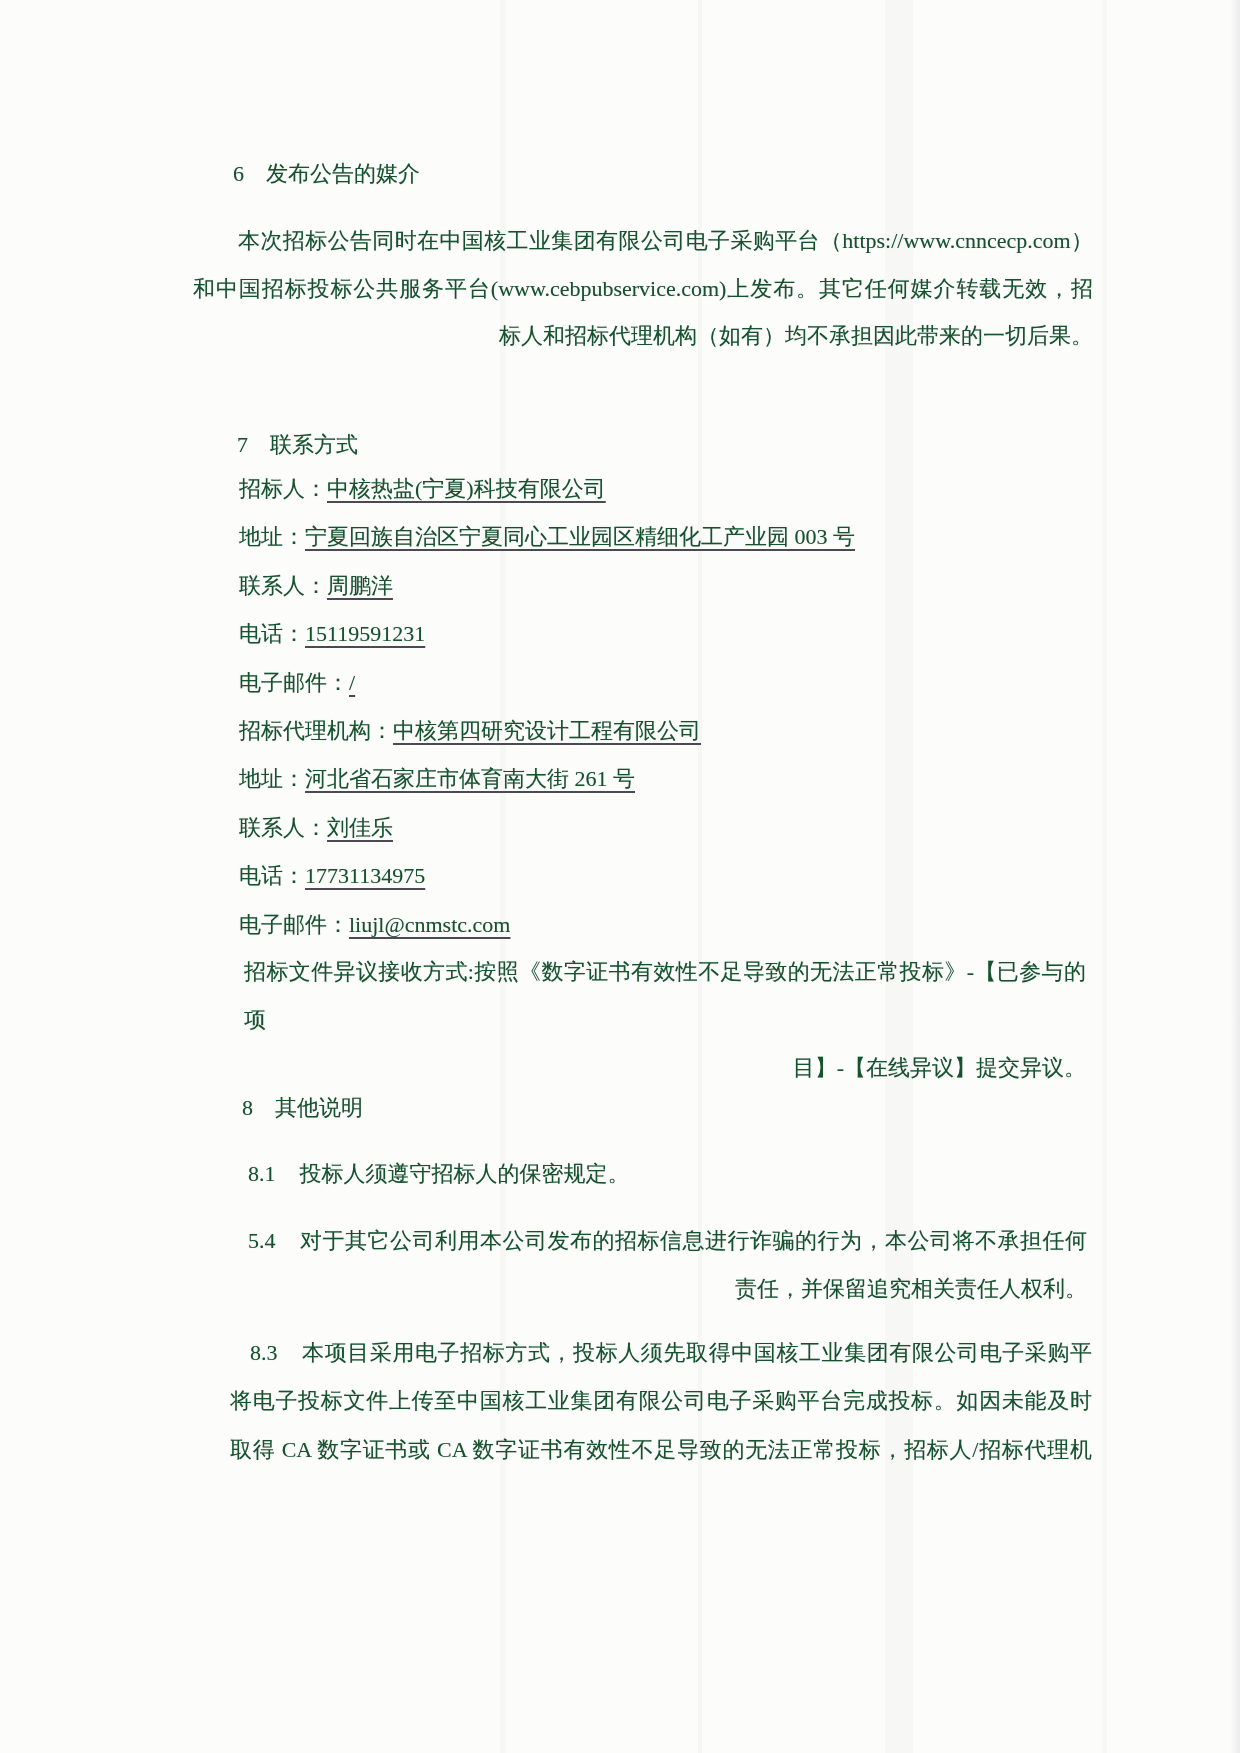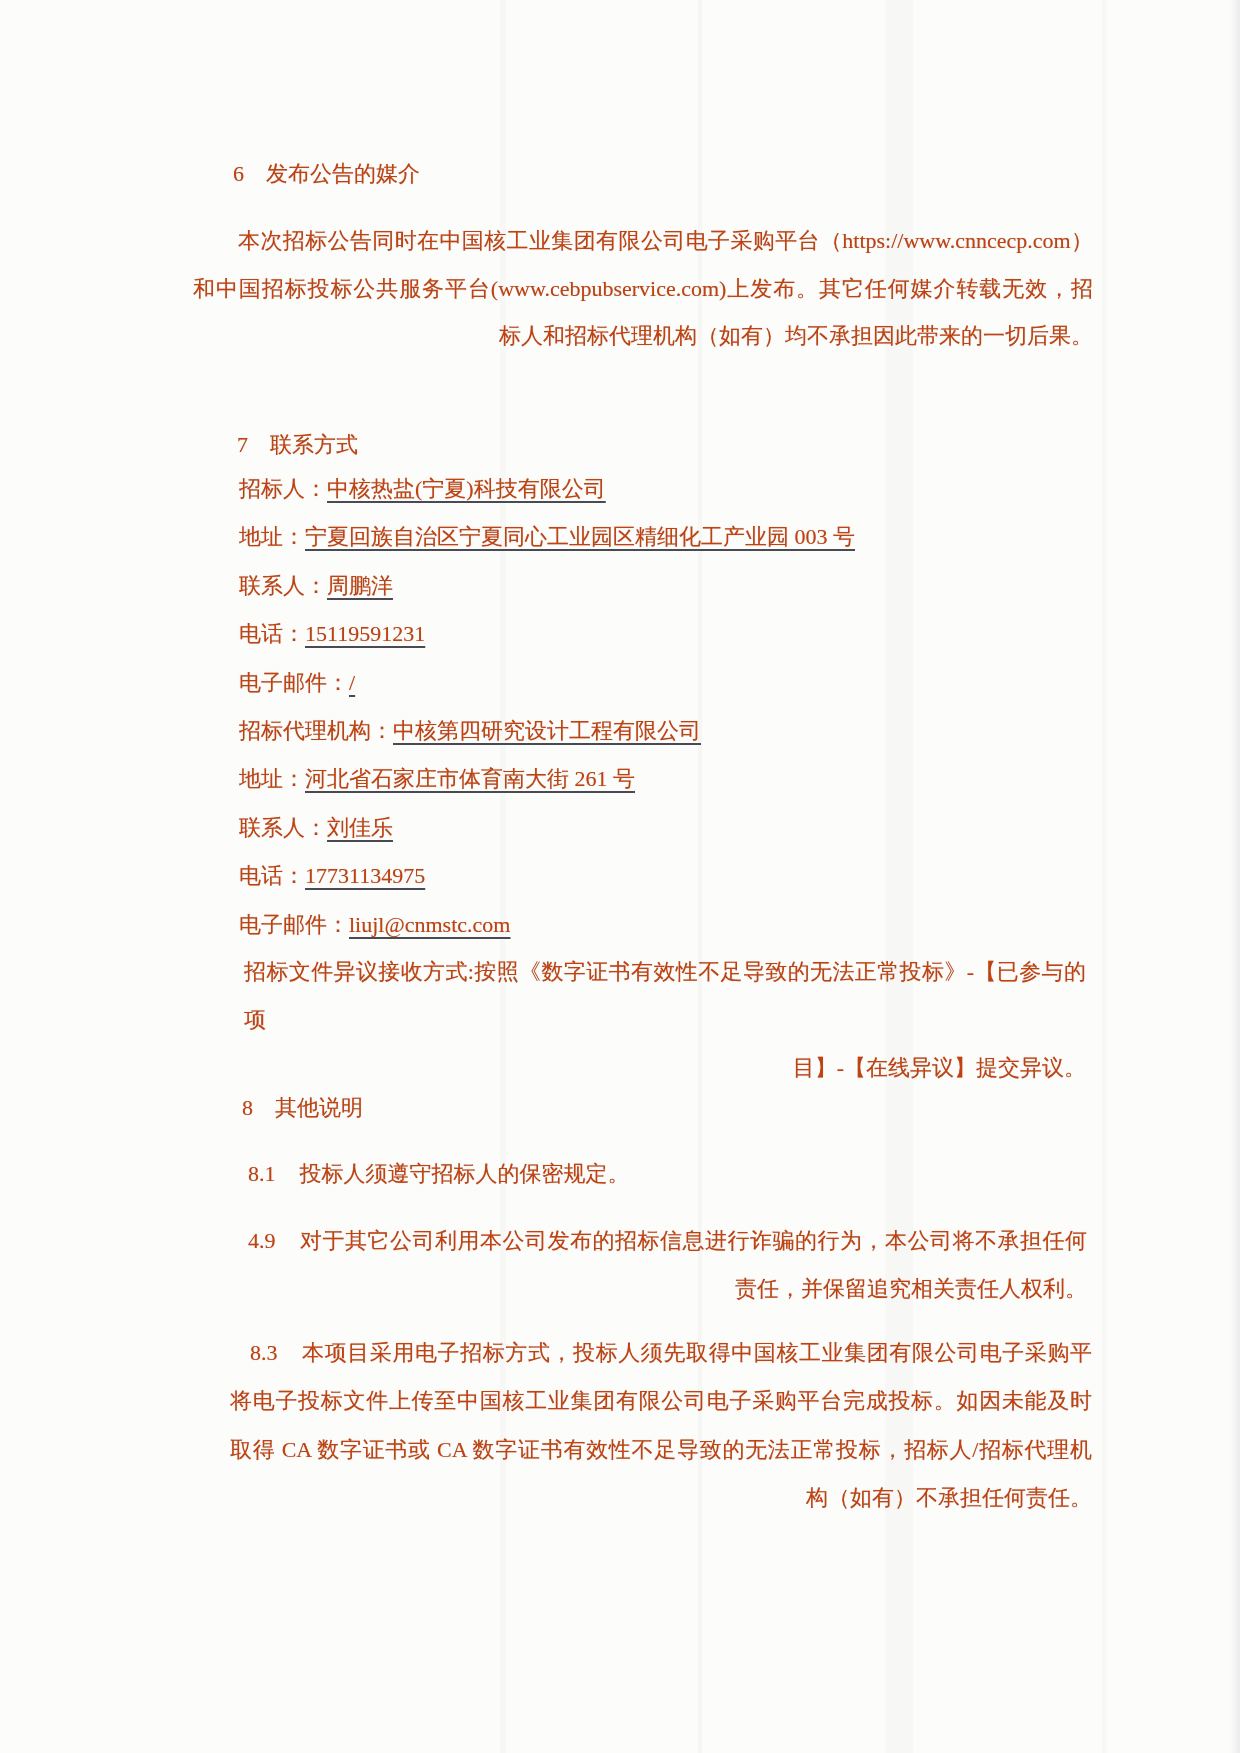--- a/index.html
+++ b/index.html
@@ -4,21 +4,21 @@
 <style>
   html, body { margin: 0; padding: 0; background: #ffffff; }
   #page {
     position: relative;
     width: 1240px;
     height: 1753px;
     background: #fcfcfb;
     overflow: hidden;
     font-family: "Liberation Serif", "DejaVu Serif", serif;
     font-size: 22px;
-    color: #c2410c;
+    color: #14532d;
     text-shadow: 0 0 1px rgba(70,70,82,0.35);
   }
   .streak {
     position: absolute;
     top: 0;
     height: 100%;
     pointer-events: none;
   }
   .edge-shade {
     position: absolute;
@@ -122,27 +122,26 @@
   <div class="block sec-heading h8">
     <span class="sec-num">8</span><span class="sec-title">其他说明</span>
   </div>
 
   <div class="block item81">
     <span class="item-num">8.1</span><span>投标人须遵守招标人的保密规定。</span>
   </div>
 
   <div class="block item82">
     <div class="pline jl l0">
-      <span class="item-num">4.9</span><span>对于其它公司利用本公司发布的招标信息进行诈骗的行为，本公司将不承担任何</span>
+      <span class="item-num">5.4</span><span>对于其它公司利用本公司发布的招标信息进行诈骗的行为，本公司将不承担任何</span>
     </div>
     <div class="pline last-line">责任，并保留追究相关责任人权利。</div>
   </div>
 
   <div class="block item83">
     <div class="pline jl l0">
       <span class="item-num">8.3</span><span>本项目采用电子招标方式，投标人须先取得中国核工业集团有限公司电子采购平</span>
     </div>
     <div class="pline jl">将电子投标文件上传至中国核工业集团有限公司电子采购平台完成投标。如因未能及时</div>
     <div class="pline jl">取得 CA 数字证书或 CA 数字证书有效性不足导致的无法正常投标，招标人/招标代理机</div>
-    <div class="pline last-line">构（如有）不承担任何责任。</div>
   </div>
 
 </div>
 
 </body></html>

